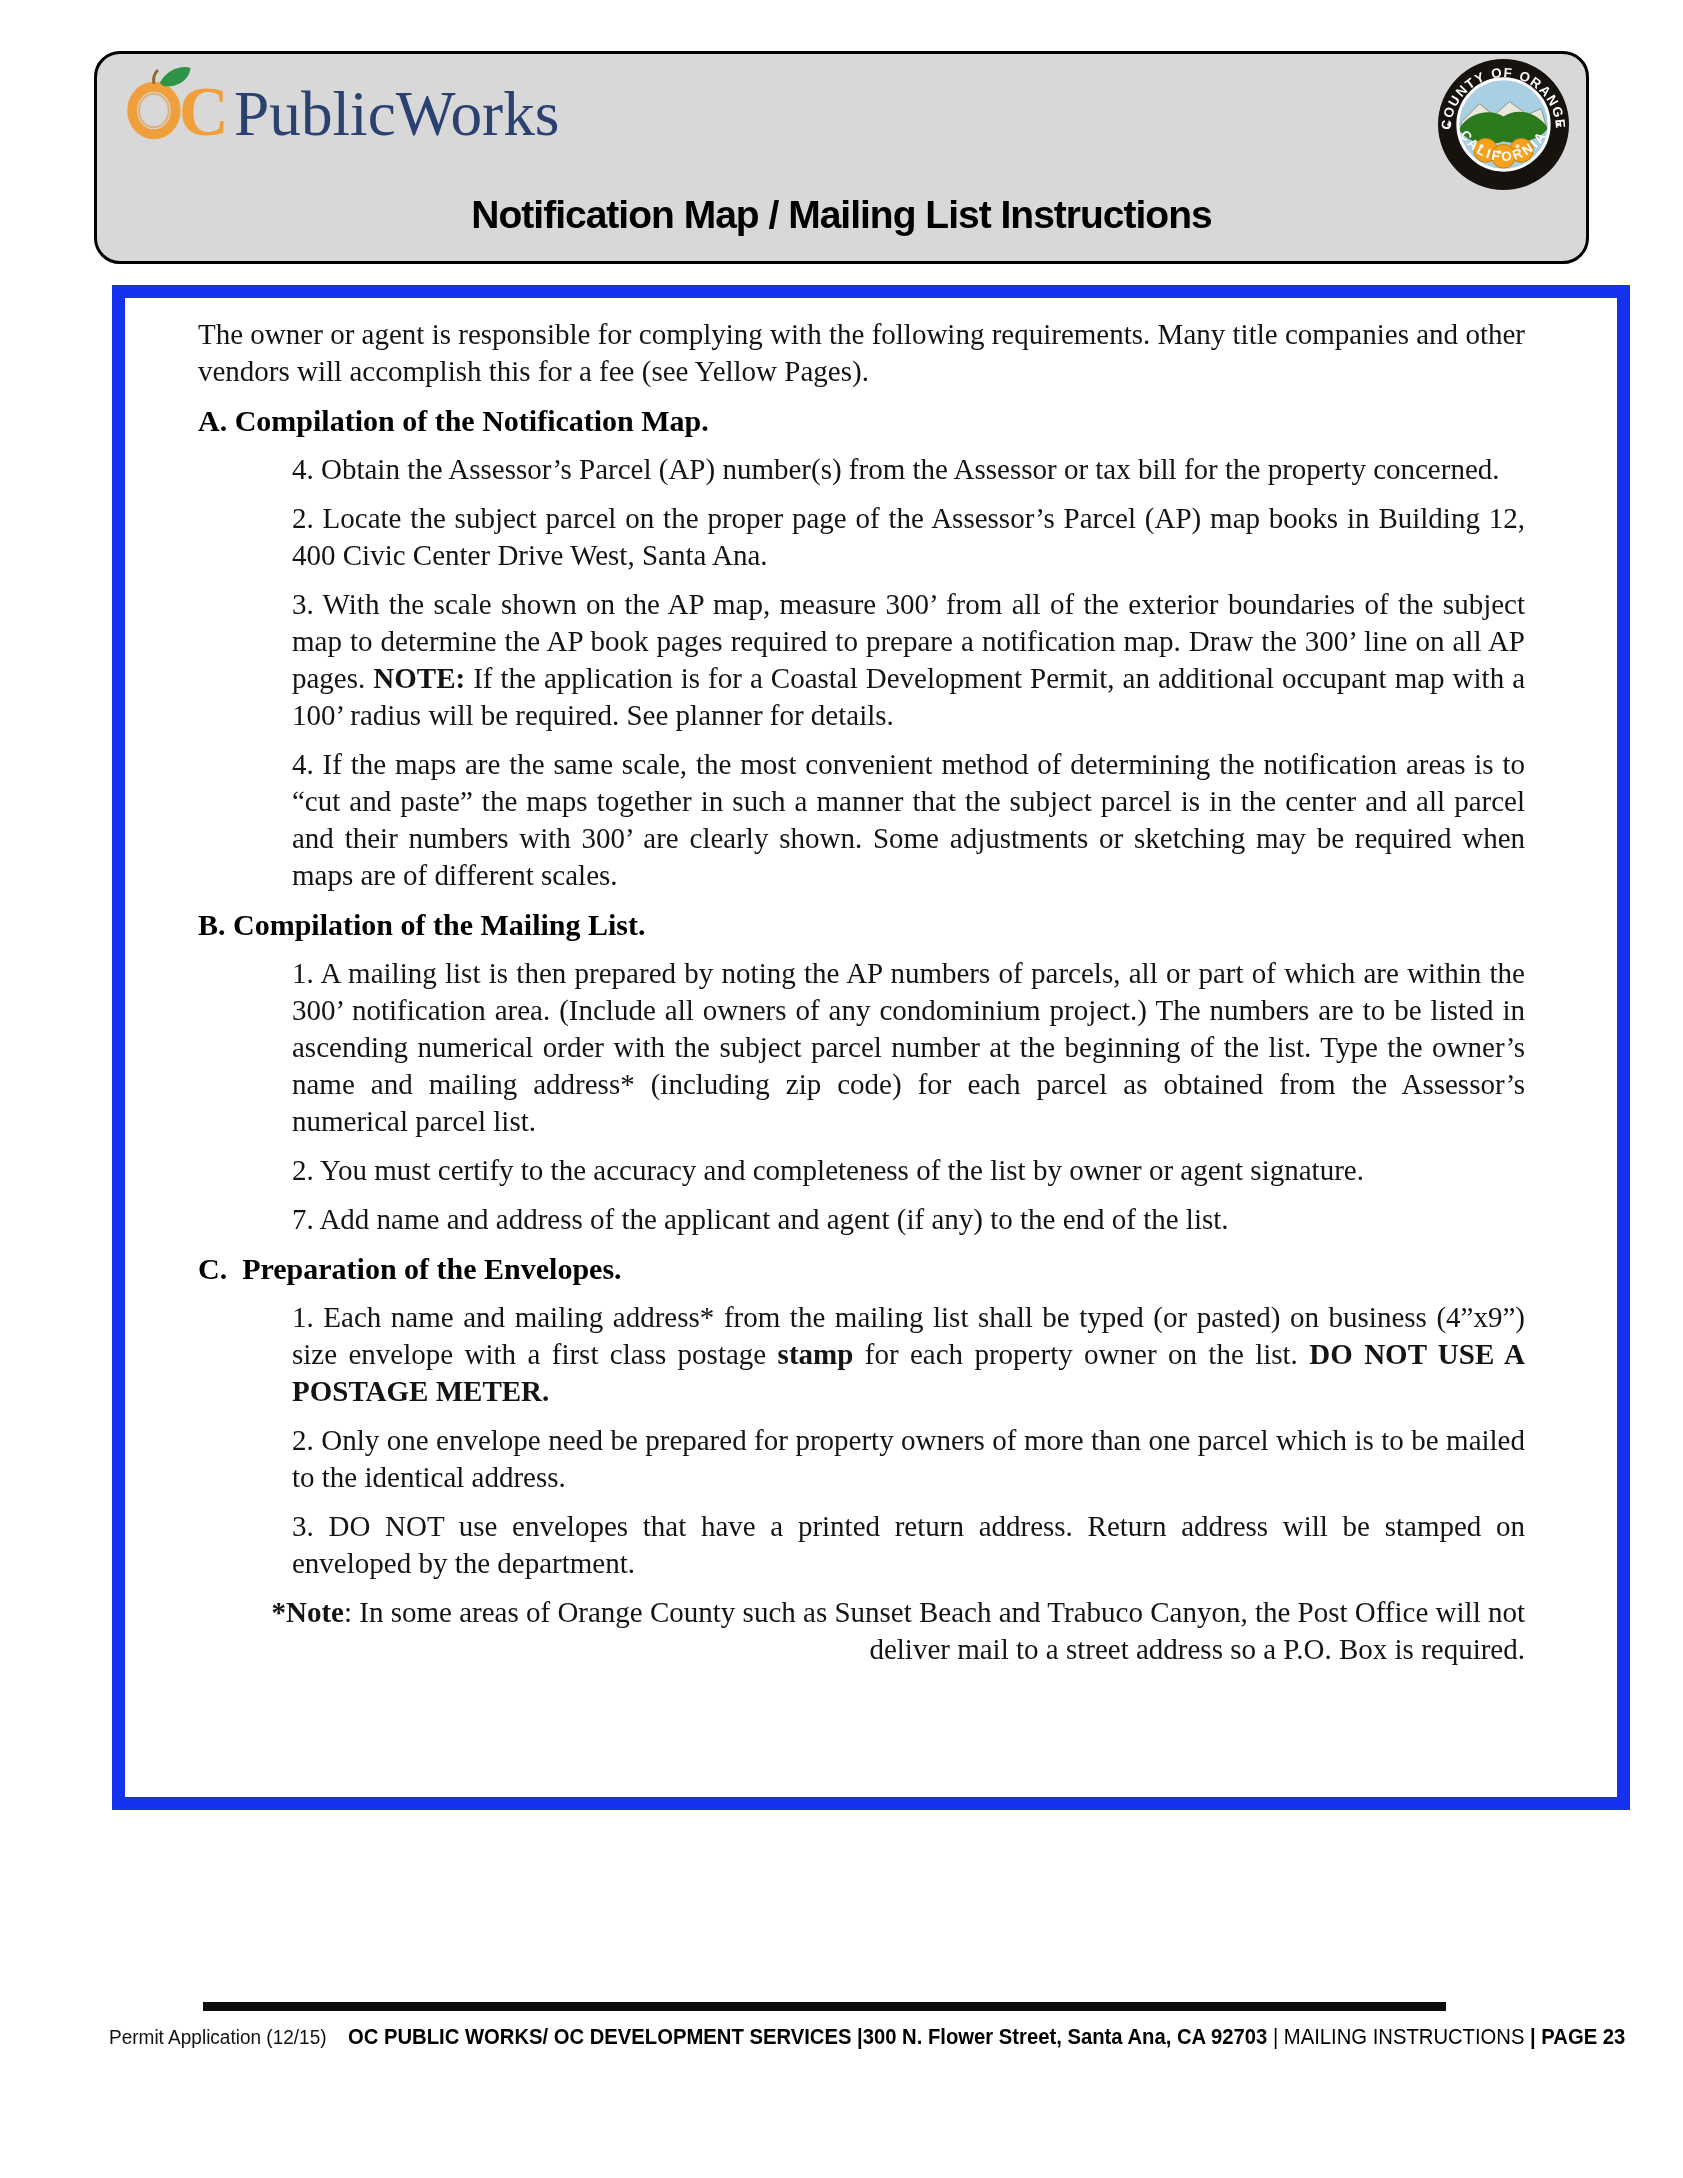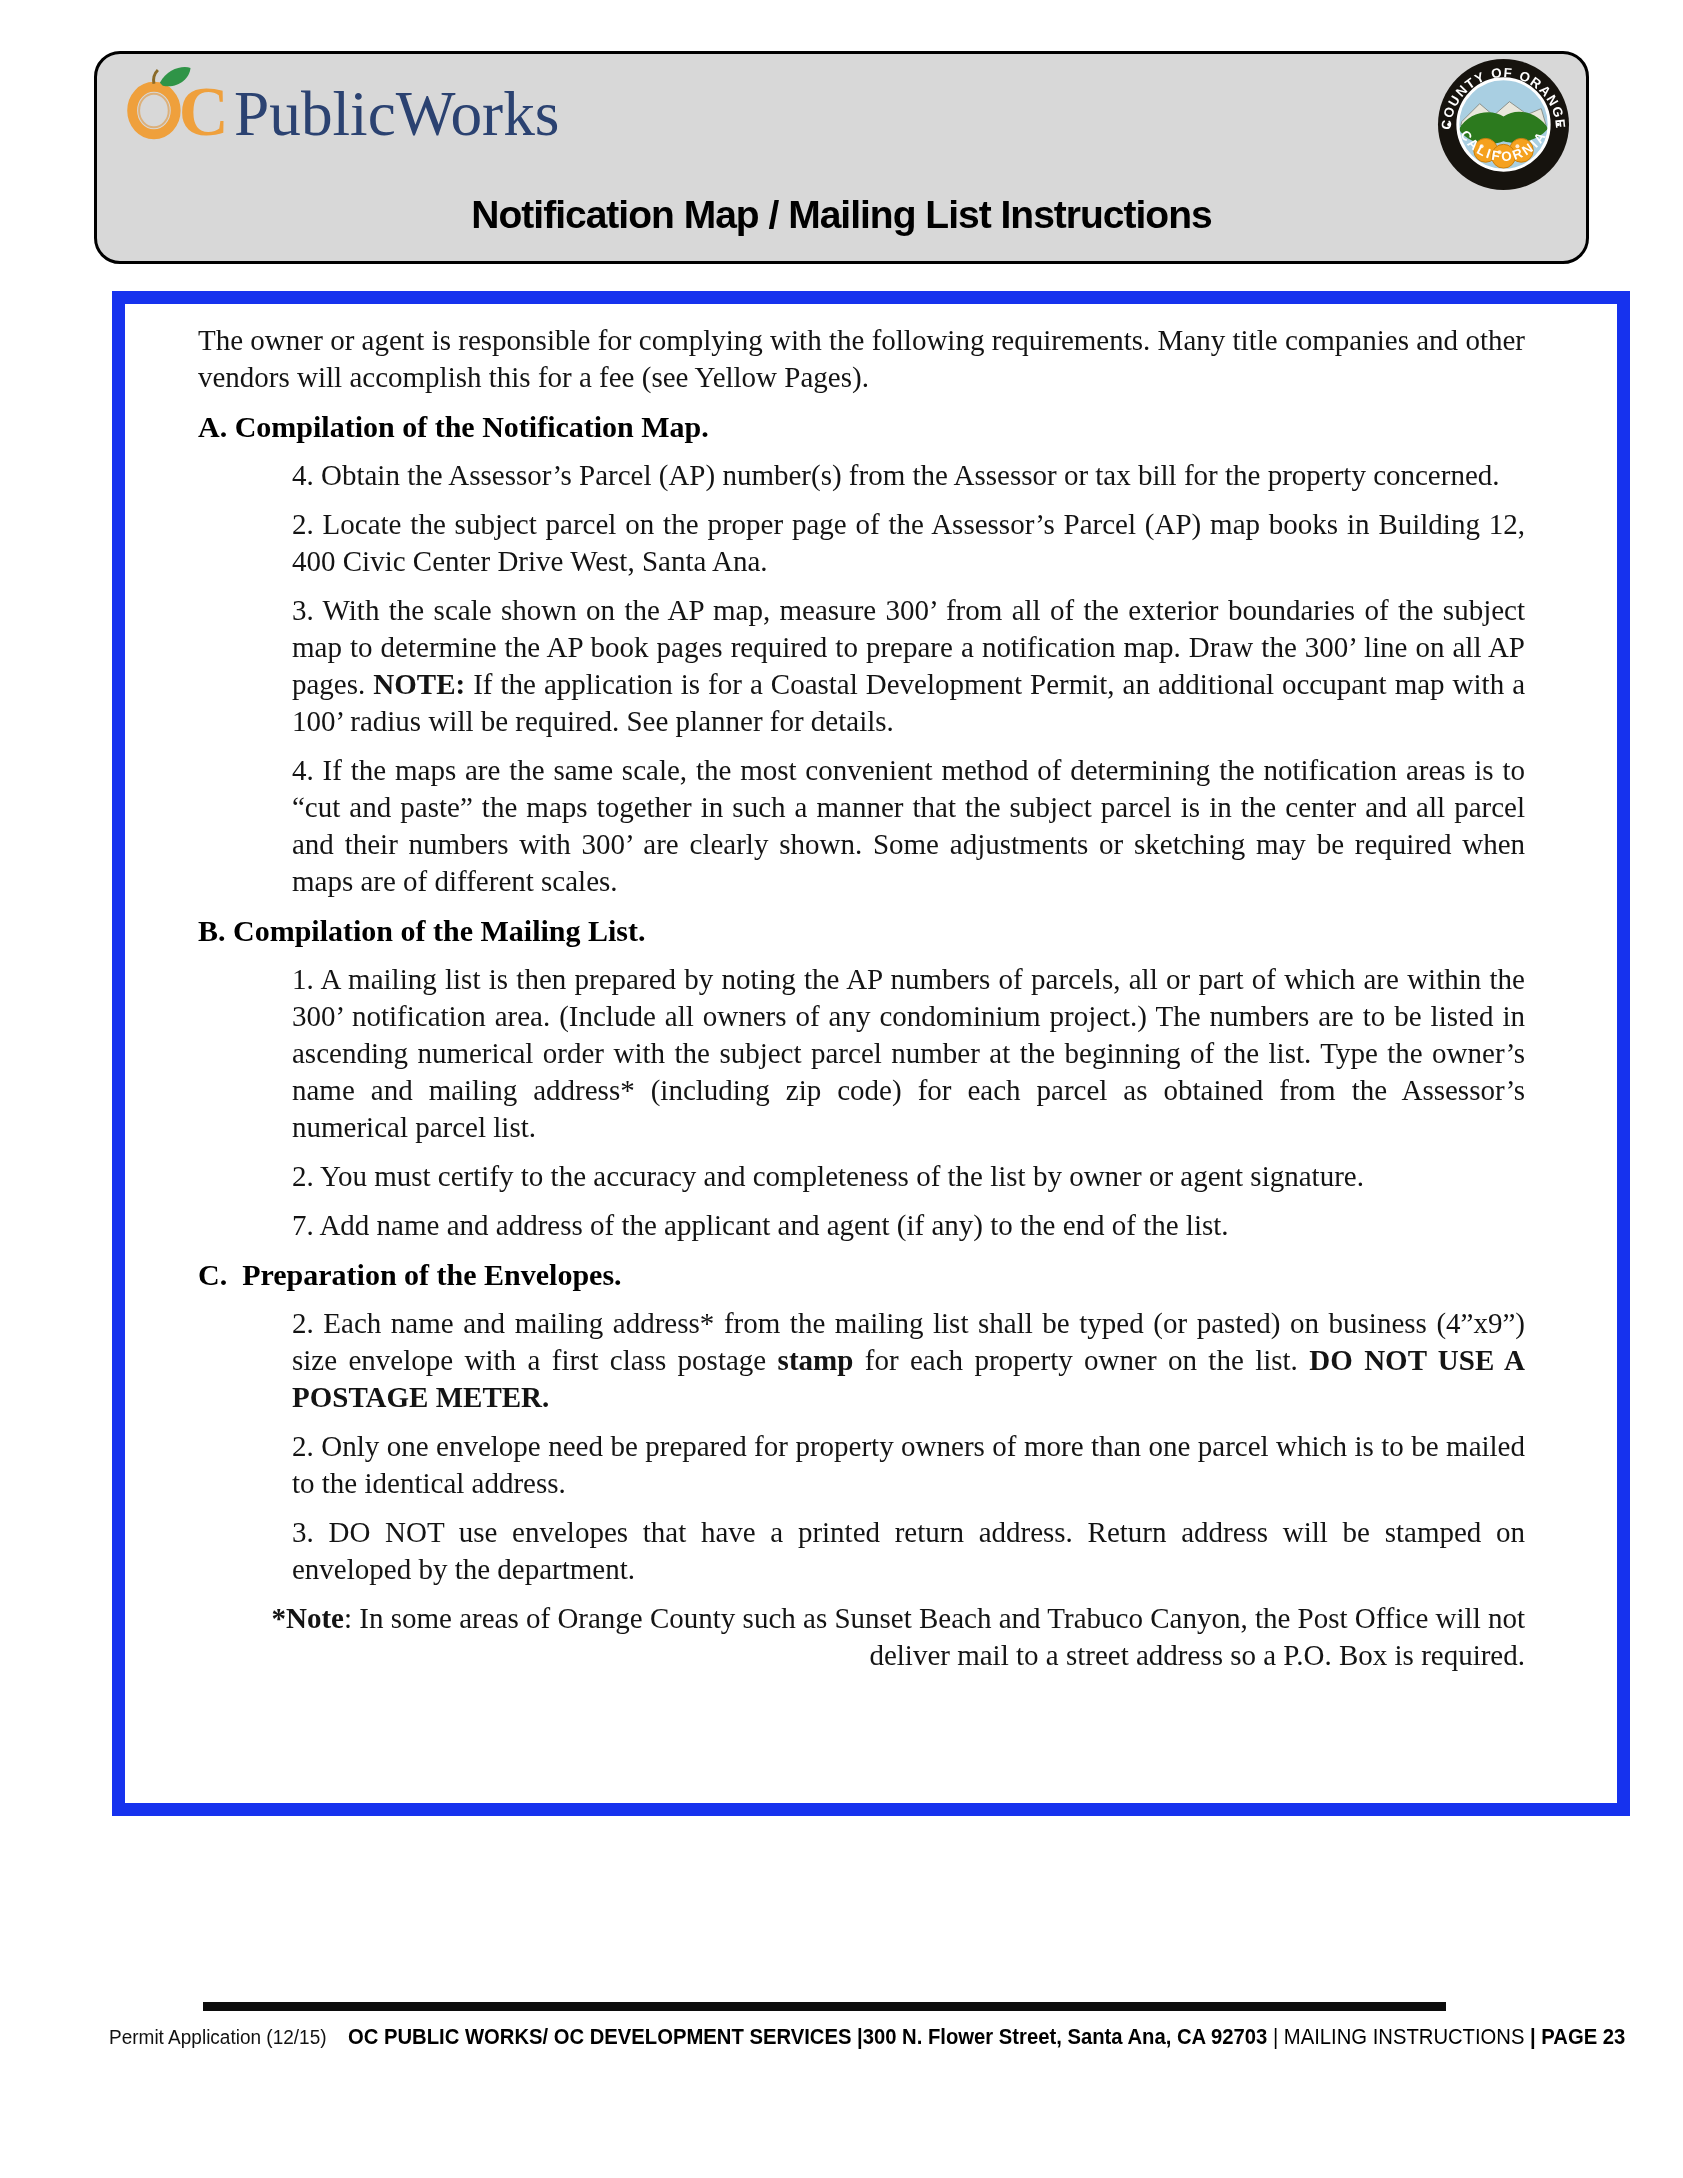--- a/index.html
+++ b/index.html
@@ -9,21 +9,21 @@
   
   .header-box{position:absolute;left:94px;top:51px;width:1495px;height:213px;
     background:#d8d8d8;border:3px solid #000;border-radius:26px;box-sizing:border-box;}
   .logo{position:absolute;left:30px;top:12px;}
   .doc-title{position:absolute;left:0;right:0;top:139px;text-align:center;
     font-family:"Liberation Sans",sans-serif;font-weight:700;font-size:39px;
     letter-spacing:-1px;color:#000;}
   .seal{position:absolute;top:4px;right:16px;}
 
   
-  .content-box{position:absolute;left:112px;top:291px;width:1518px;height:1525px;
+  .content-box{position:absolute;left:112px;top:285px;width:1518px;height:1525px;
     box-sizing:border-box;border:13px solid #1632ee;background:#fff;
     padding:18px 92px 24px 73px;overflow:hidden;}
   .content-box p{margin:0 0 12px;font-size:29px;line-height:37px;color:#141414;
     text-align:justify;}
   .content-box h3{margin:8px 0 12px;font-size:30px;line-height:37px;color:#000;
     font-weight:700;white-space:pre-wrap;}
   p.item{margin-left:94px;}
   p.note{text-align:right;}
   .b{font-weight:700;}
 
@@ -97,21 +97,21 @@
     <p class="item"><span>2. Locate the subject parcel on the proper page of the Assessor’s Parcel (AP) map books in Building 12, 400 Civic Center Drive West, Santa Ana.</span></p>
     <p class="item"><span>3. With the scale shown on the AP map, measure 300’ from all of the exterior boundaries of the subject map to determine the AP book pages required to prepare a notification map. Draw the 300’ line on all AP pages. </span><span class="b">NOTE:</span><span> If the application is for a Coastal Development Permit, an additional occupant map with a 100’ radius will be required. See planner for details.</span></p>
     <p class="item"><span>4. If the maps are the same scale, the most convenient method of determining the notification areas is to “cut and paste” the maps together in such a manner that the subject parcel is in the center and all parcel and their numbers with 300’ are clearly shown. Some adjustments or sketching may be required when maps are of different scales.</span></p>
 
     <h3>B. Compilation of the Mailing List.</h3>
     <p class="item"><span>1. A mailing list is then prepared by noting the AP numbers of parcels, all or part of which are within the 300’ notification area. (Include all owners of any condominium project.) The numbers are to be listed in ascending numerical order with the subject parcel number at the beginning of the list. Type the owner’s name and mailing address* (including zip code) for each parcel as obtained from the Assessor’s numerical parcel list.</span></p>
     <p class="item"><span>2. You must certify to the accuracy and completeness of the list by owner or agent signature.</span></p>
     <p class="item"><span>7. Add name and address of the applicant and agent (if any) to the end of the list.</span></p>
 
     <h3>C.&nbsp; Preparation of the Envelopes.</h3>
-    <p class="item"><span>2. Each name and mailing address* from the mailing list shall be typed (or pasted) on business (4”x9”) size envelope with a first class postage </span><span class="b">stamp</span><span> for each property owner on the list. </span><span class="b">DO NOT USE A POSTAGE METER.</span></p>
+    <p class="item"><span>1. Each name and mailing address* from the mailing list shall be typed (or pasted) on business (4”x9”) size envelope with a first class postage </span><span class="b">stamp</span><span> for each property owner on the list. </span><span class="b">DO NOT USE A POSTAGE METER.</span></p>
     <p class="item"><span>2. Only one envelope need be prepared for property owners of more than one parcel which is to be mailed to the identical address.</span></p>
     <p class="item"><span>3. DO NOT use envelopes that have a printed return address. Return address will be stamped on enveloped by the department.</span></p>
 
     <p class="note"><span class="b">*Note</span><span>: In some areas of Orange County such as Sunset Beach and Trabuco Canyon, the Post Office will not deliver mail to a street address so a P.O. Box is required.</span></p>
   </div>
 
   <div class="footer">
     <div class="footer-bar"></div>
     <span class="footer-left">Permit Application (12/15)</span>
     <span class="footer-main"><span class="b">OC PUBLIC WORKS/ OC DEVELOPMENT SERVICES |300 N. Flower Street, Santa Ana, CA 92703 </span><span>| MAILING INSTRUCTIONS </span><span class="b">| PAGE 23</span></span>

